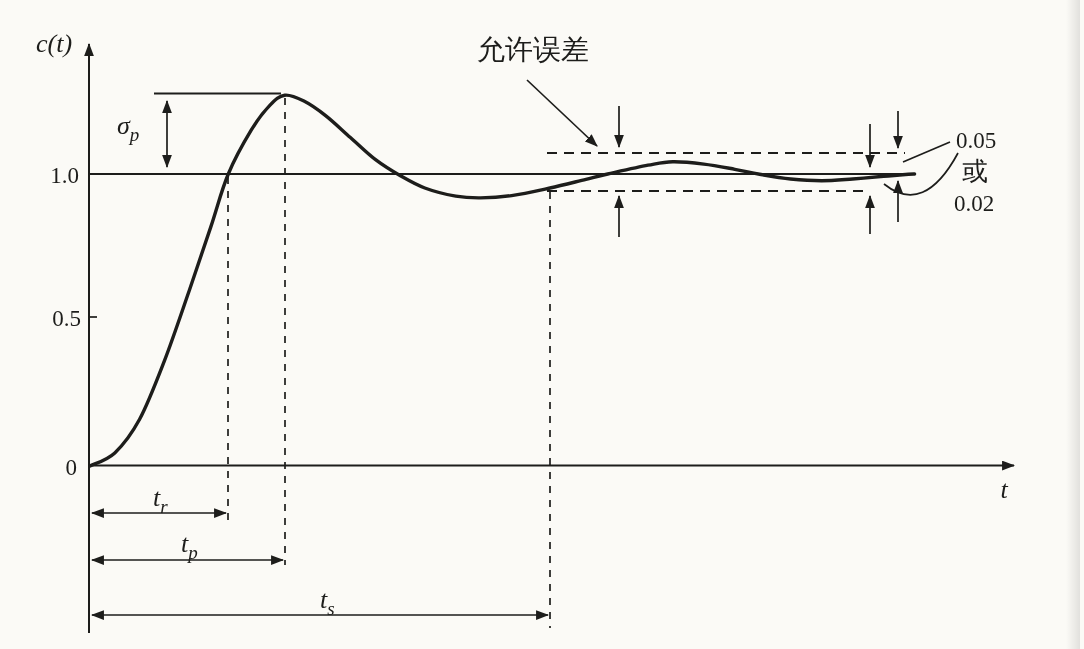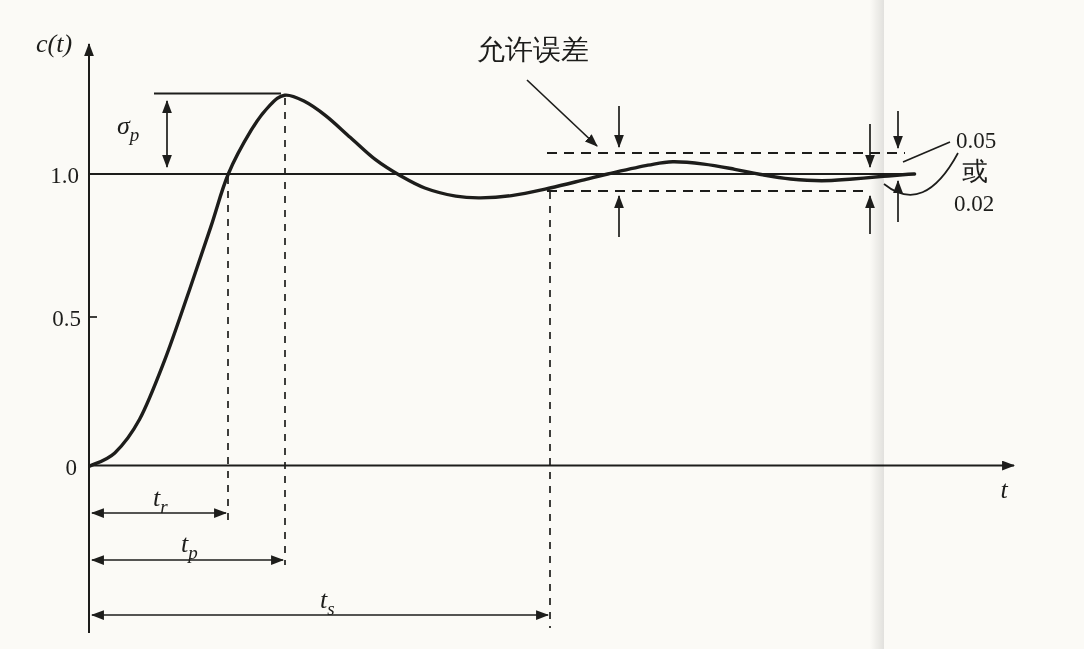--- a/index.html
+++ b/index.html
@@ -7,21 +7,21 @@
     --paper:#fbfaf6;
   }
   *{margin:0;padding:0;box-sizing:border-box;}
   html,body{width:1084px;height:649px;overflow:hidden;}
   body{
     background:var(--paper);
     font-family:"Liberation Serif", serif;
   }
   .figure{
     position:relative;
-    width:884px;height:649px;
+    width:1080px;height:649px;
     background:var(--paper);
   }
   svg{display:block;}
   .edge-shade{
     position:absolute;top:0;right:0;width:14px;height:649px;
     background:linear-gradient(to right, rgba(0,0,0,0), rgba(0,0,0,0.10));
     pointer-events:none;
   }
   
   .ax{stroke:var(--ink);stroke-width:2;fill:none;}

